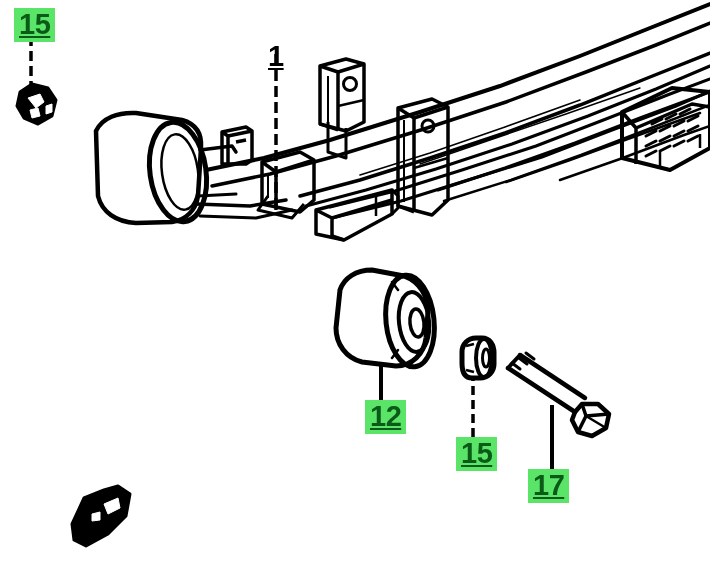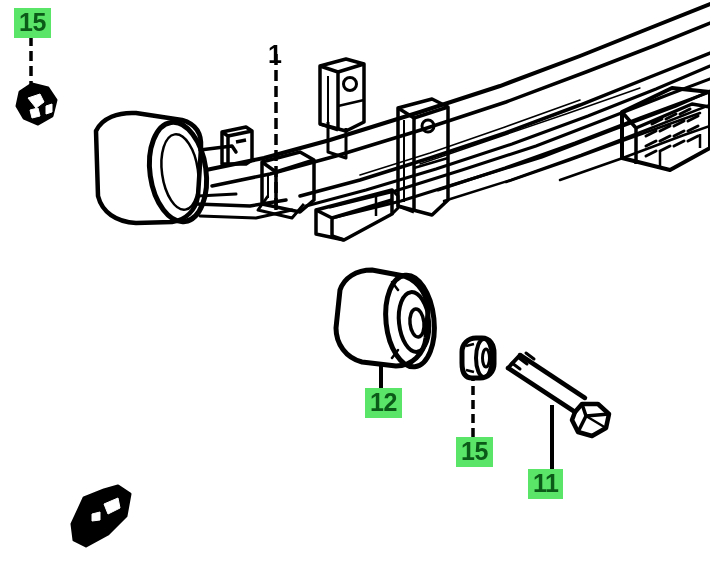--- a/index.html
+++ b/index.html
@@ -22,25 +22,26 @@
     left: 0;
     top: 0;
     width: 710px;
     height: 563px;
     display: block;
   }
   .callout {
     position: absolute;
     font-family: "Liberation Sans", sans-serif;
     font-weight: bold;
-    font-size: 25px;
+    font-size: 29px;
     line-height: 1;
     letter-spacing: -0.5px;
     white-space: nowrap;
     user-select: none;
+    text-decoration: underline;
   }
   .callout.plain {
     color: #000000;
     background: transparent;
     padding: 0;
   }
   .callout.highlighted {
     color: #0b5a18;
     background: #5ae468;
     padding: 2px 5px 3px 5px;
@@ -228,19 +229,19 @@
 
       <path d="M552,469 L552,405" stroke-width="4"></path>
     </g>
 
   </svg>
 
   <div class="callout highlighted" style="left:14px; top:8px;">15</div>
 
   <div class="callout plain" style="left:268px; top:42px;">1</div>
 
-  <div class="callout highlighted" style="left:365px; top:388px;">12</div>
+  <div class="callout highlighted" style="left:365px; top:400px;">12</div>
 
   <div class="callout highlighted" style="left:456px; top:437px;">15</div>
 
-  <div class="callout highlighted" style="left:528px; top:469px;">11</div>
+  <div class="callout highlighted" style="left:528px; top:469px;">17</div>
 
 </div>
 
 </body></html>

